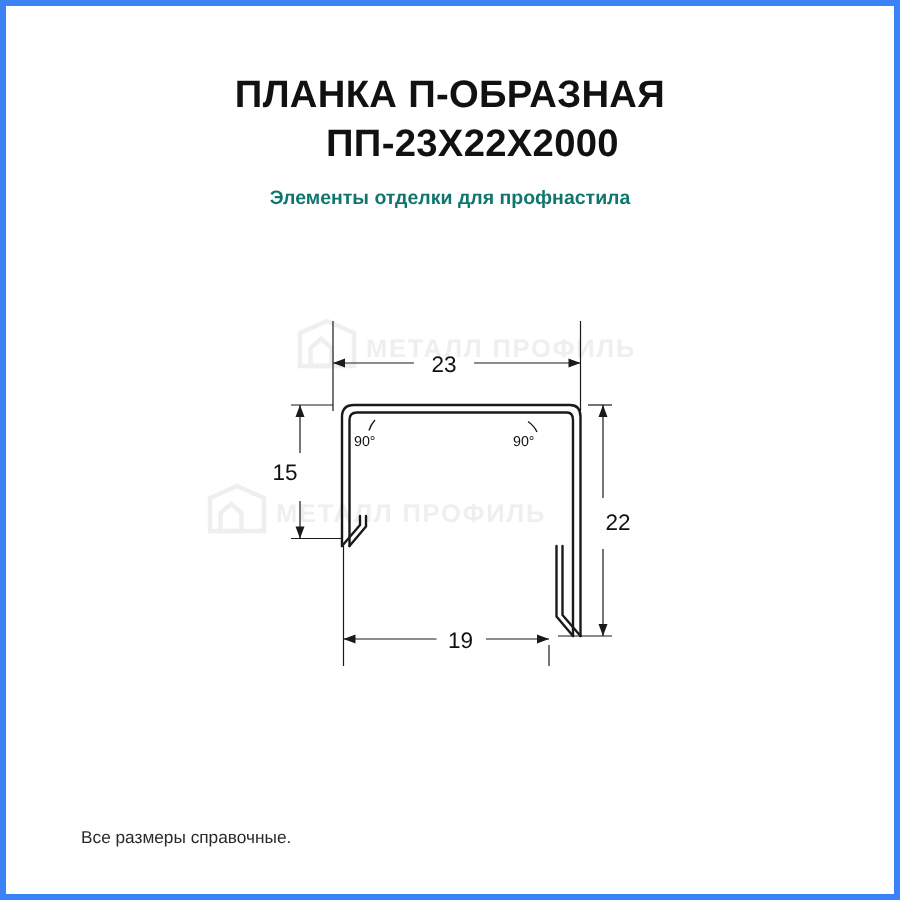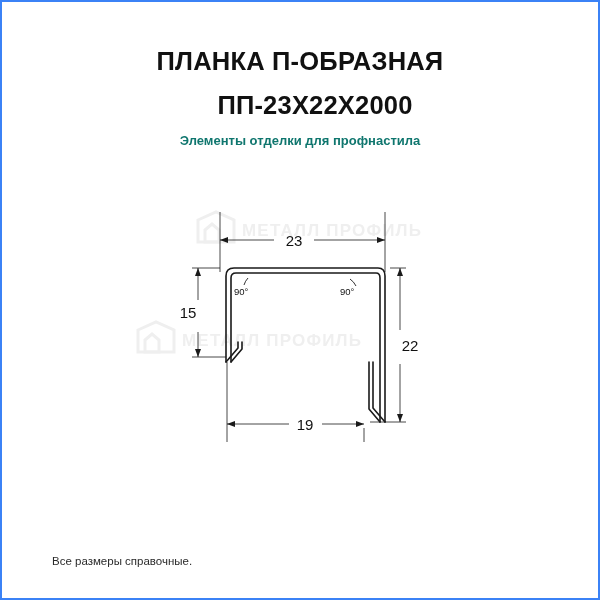--- a/index.html
+++ b/index.html
@@ -11,21 +11,21 @@
     height: 600px;
     background: #ffffff;
     font-family: "Liberation Sans", sans-serif;
     color: #1a1a1a;
     overflow: hidden;
     position: relative;
   }
   .page {
     position: absolute;
     inset: 0;
-    border: 2px solid #3b82f6;
+    border: 4px solid #3b82f6;
     box-sizing: border-box;
     text-decoration: underline;
   }
   .header {
     position: absolute;
     top: 44px;
     left: 0;
     width: 100%;
     text-align: center;
   }
@@ -34,21 +34,21 @@
     font-weight: bold;
     letter-spacing: 0.2px;
     line-height: 1.18;
     color: #111111;
   }
   .title-sub {
     font-size: 25.5px;
     font-weight: bold;
     letter-spacing: 0.2px;
     line-height: 1.18;
-    margin-top: 14px;
+    margin-top: 3px;
     color: #111111;
     padding-left: 30px;
   }
   .title-desc {
     font-size: 13px;
     font-weight: bold;
     margin-top: 13px;
     color: #0f766e;
   }
   .drawing {

